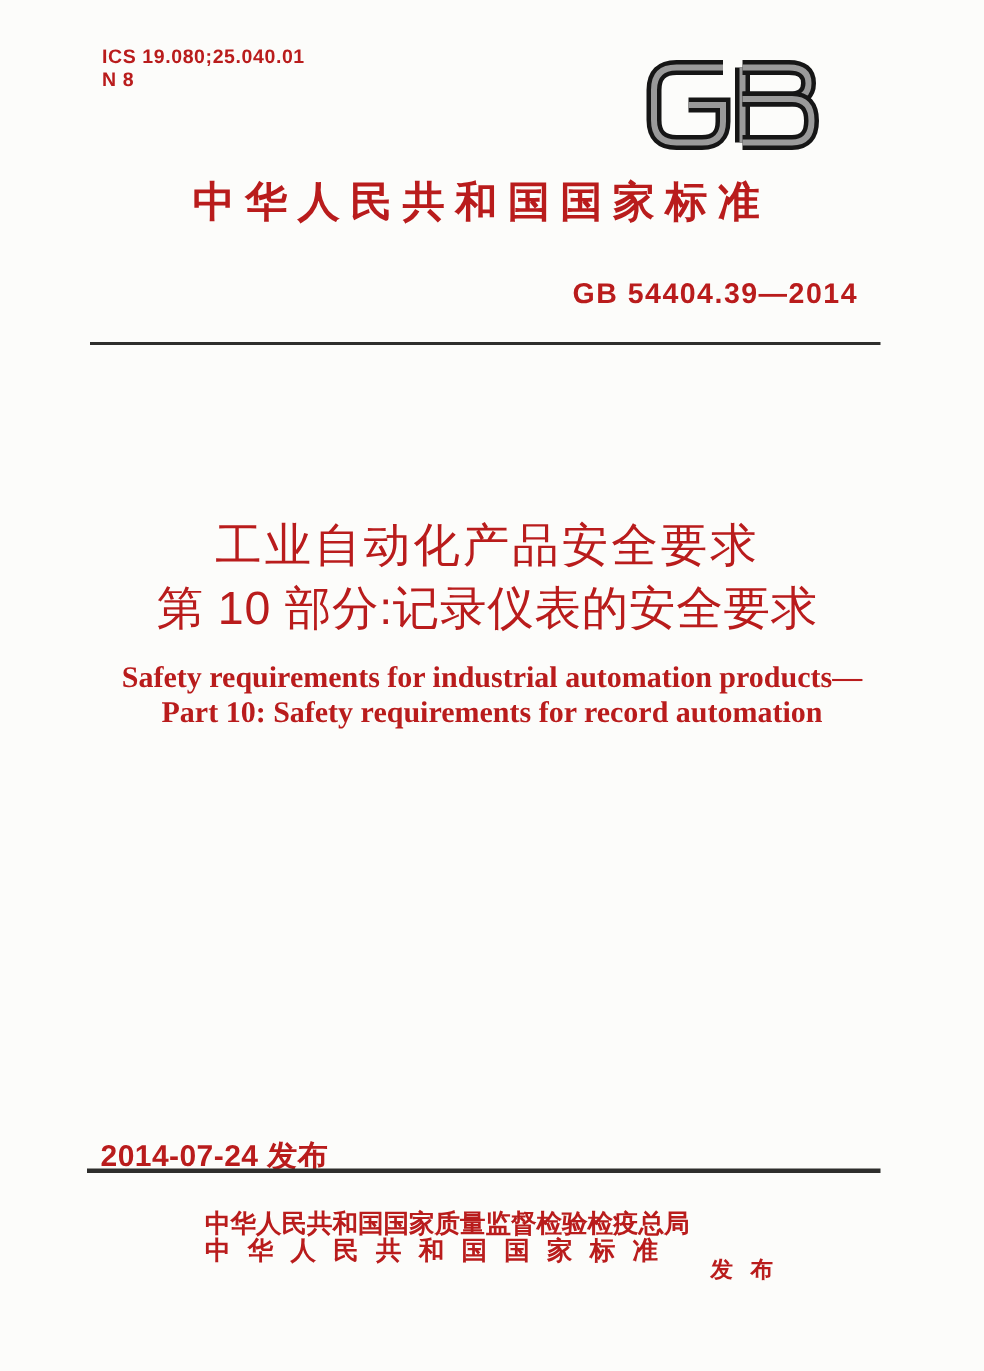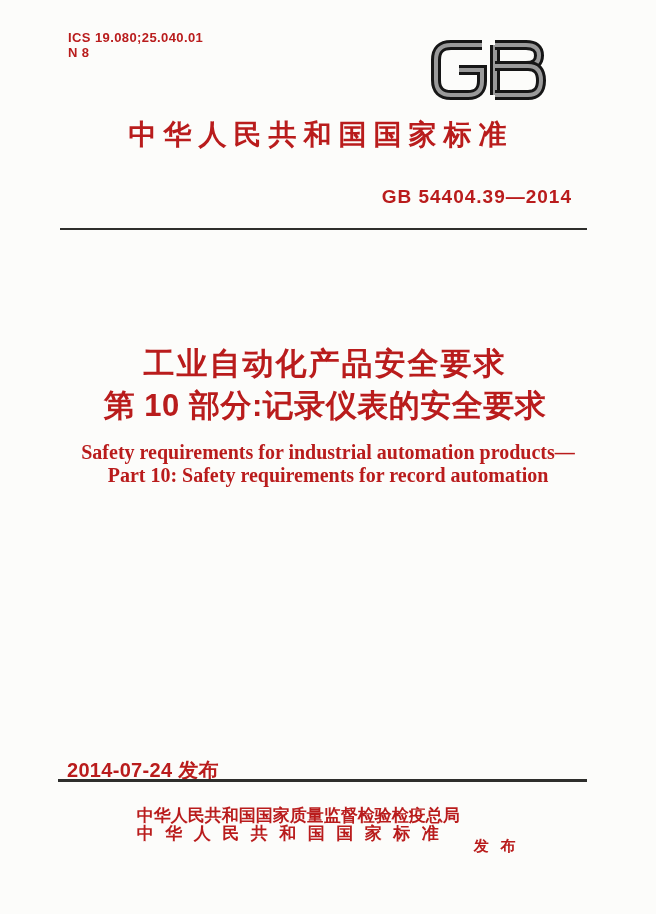--- a/index.html
+++ b/index.html
@@ -63,21 +63,21 @@
   .rule-top    { left: 60px; width: 527px; top: 228px; height: 2px; }
   .rule-bottom { left: 58px; width: 529px; top: 779px; height: 3px; }
 
   
   .title-cn {
     position: absolute;
     left: 0;
     right: 6px;
     top: 343px;
     text-align: center;
-    font-weight: 700;
+    font-weight: 400;
     font-size: 31px;
     line-height: 42px;
     white-space: nowrap;
   }
   .title-cn .l1 { letter-spacing: 2px; }
   .title-cn .l2 { letter-spacing: 0.5px; }
 
   
   .title-en {
     position: absolute;

